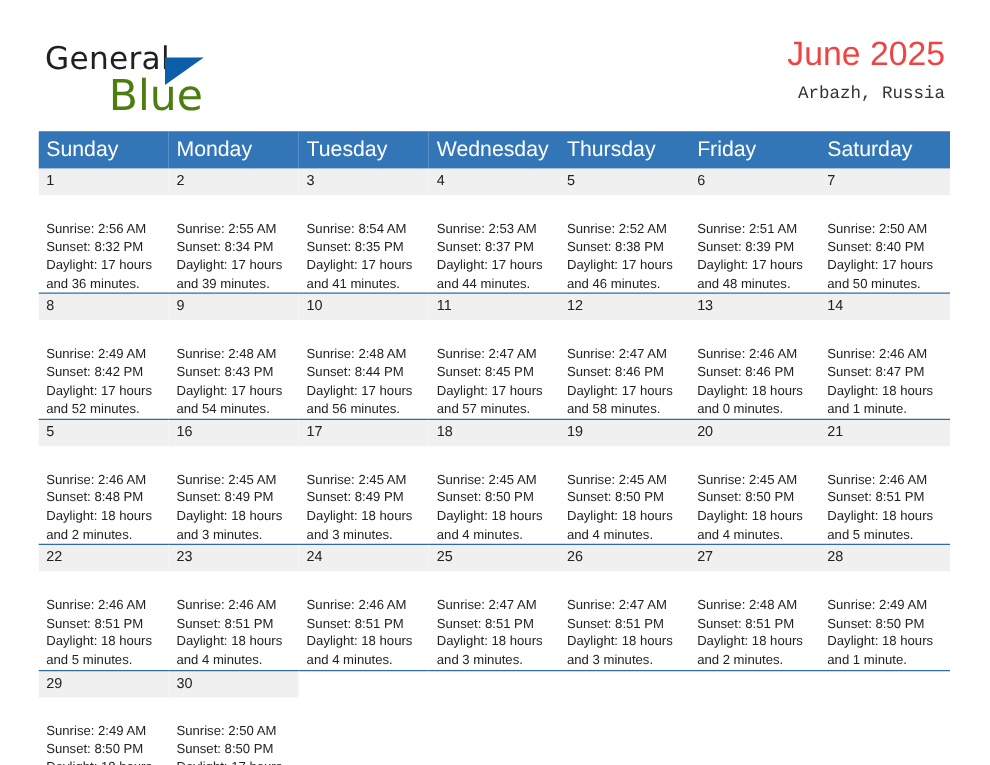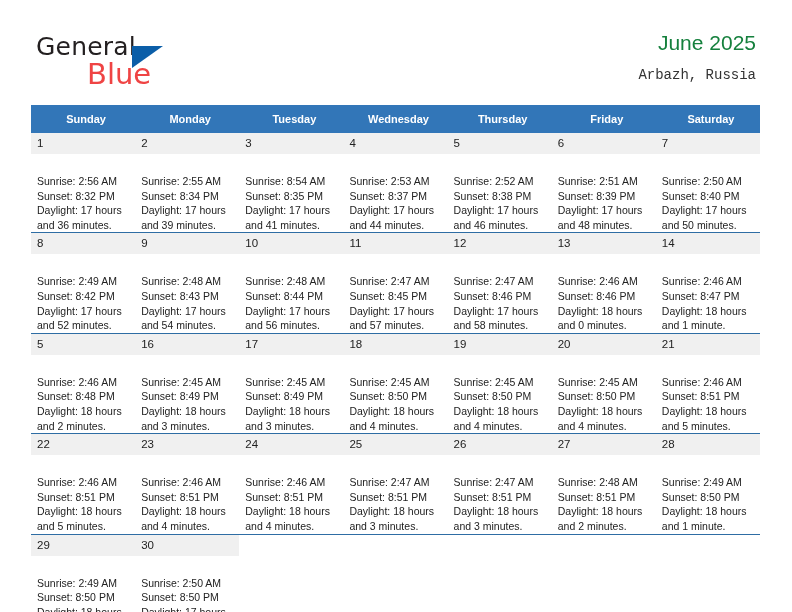--- a/index.html
+++ b/index.html
@@ -41,43 +41,43 @@
     top: 0;
     font-size: 25px;
     letter-spacing: .2px;
     color: #231f20;
     font-family: "DejaVu Sans", sans-serif;
   }
   .brand-blue {
     position: absolute;
     left: 51px;
     top: 25px;
-    font-size: 29px;
-    color: #ef4444;
+    font-size: 34px;
+    color: #4d7c0f;
     font-family: "DejaVu Sans", sans-serif;
   }
   .brand-triangle {
     position: absolute;
     left: 96px;
     top: 14px;
     width: 0;
     height: 0;
     border-left: 31px solid #0b5ea8;
     border-bottom: 22px solid transparent;
   }
 
   .title-block {
     position: absolute;
     right: 36px;
     top: 0;
     text-align: right;
   }
   .cal-title {
-    font-size: 21px;
-    color: #15803d;
+    font-size: 27px;
+    color: #ef4444;
     line-height: 34px;
     white-space: nowrap;
   }
   .cal-sub {
     font-size: 14px;
     color: #333333;
     line-height: 22px;
     margin-top: 4px;
     white-space: nowrap;
     font-family: Liberation Mono, monospace;
@@ -88,23 +88,23 @@
     position: absolute;
     left: 31px;
     top: 105px;
     width: 729px;
     border-collapse: collapse;
     table-layout: fixed;
   }
   .calendar th {
     background: #3276b8;
     color: #ffffff;
-    font-size: 11px;
-    font-weight: bold;
-    text-align: center;
+    font-size: 17px;
+    font-weight: normal;
+    text-align: left;
     padding: 5px 0 5px 6px;
     height: 18px;
     border: none;
   }
   .calendar td {
     vertical-align: top;
     padding: 0;
     border: none;
     border-top: 1.3px solid #2e6da4;
     height: 90px;

